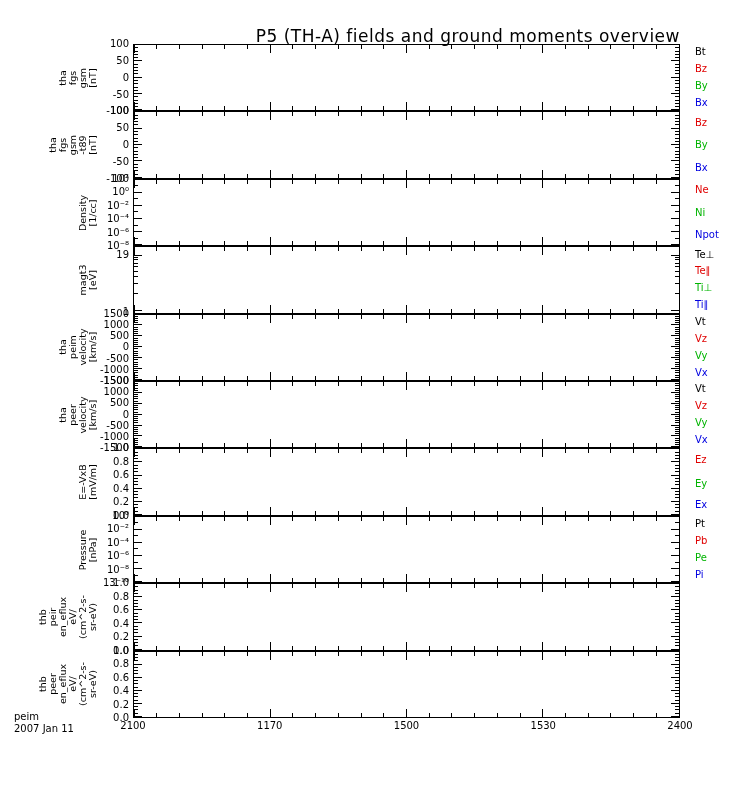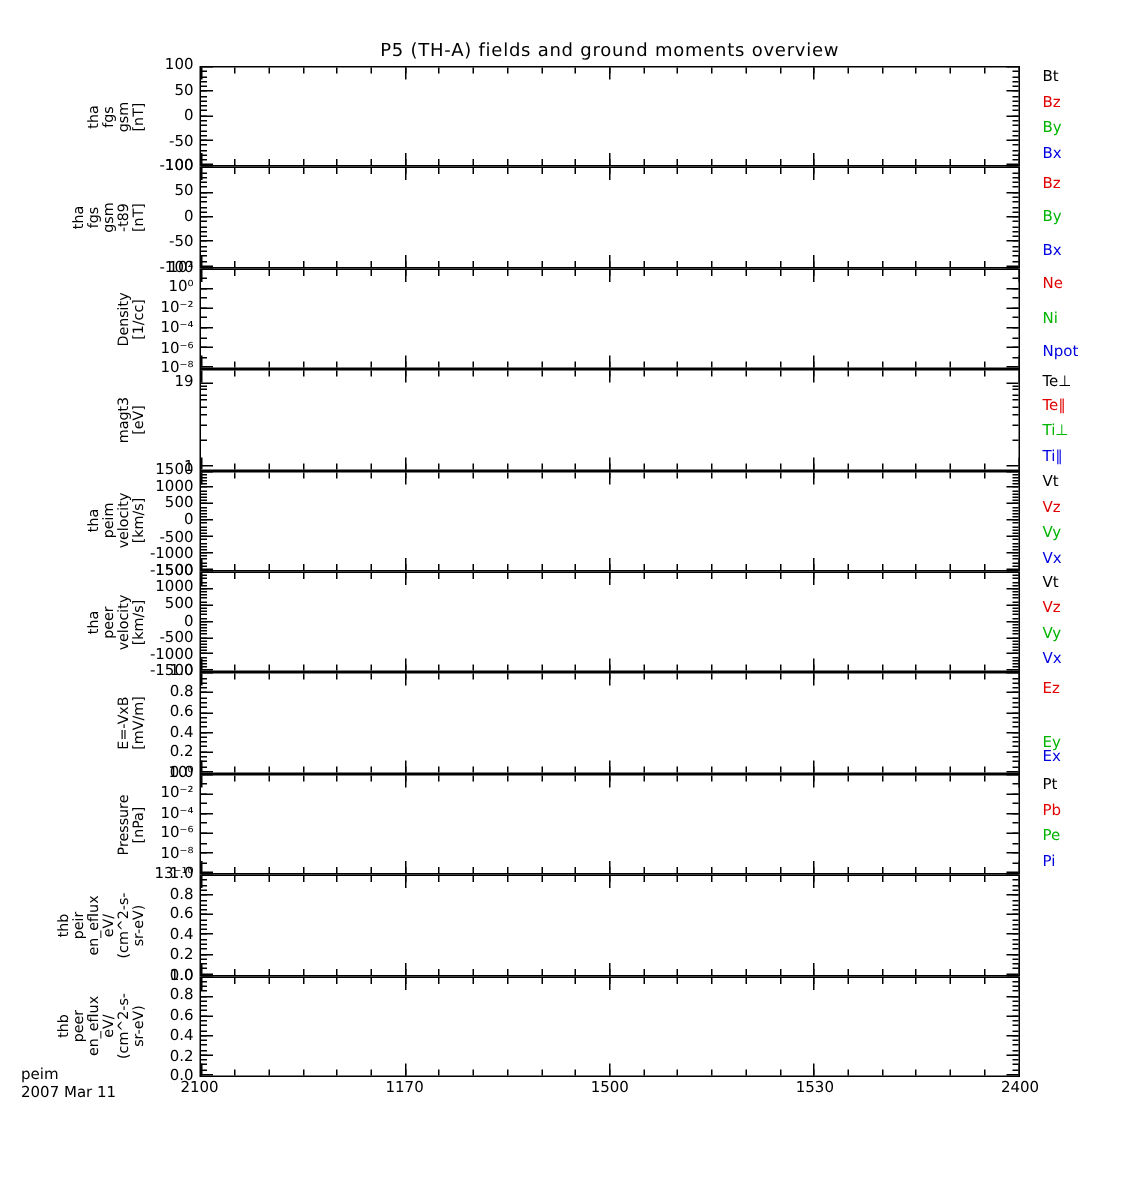--- a/index.html
+++ b/index.html
@@ -1,19 +1,19 @@
 <!DOCTYPE html>
 <html><head>
 <meta charset="utf-8">
 <style>
   html,body{margin:0;padding:0;background:#fff;}
   body{font-family:"DejaVu Sans","Liberation Sans",sans-serif;color:#000;}
   #screen{position:relative;width:750px;height:800px;background:#fff;overflow:hidden;}
-  #plot-title{position:absolute;left:133px;top:26px;width:547px;text-align:center;
-              font-size:12px;letter-spacing:0.5px;}
+  #plot-title{position:absolute;left:133px;top:26px;width:547px;text-align:right;
+              font-size:17px;letter-spacing:0.5px;}
   .footlab{position:absolute;left:14px;font-size:10px;}
   .ylab{white-space:pre-line;}
 </style>
 </head>
 <body>
 
 <div id="screen">
   <div id="plot-title">P5 (TH-A) fields and ground moments overview</div>
   <div id="plot-canvas">
       <div style="position: absolute; left: 133px; top: 44px; width: 547px; height: 67.4px; border: 1px solid rgb(0, 0, 0); box-sizing: border-box;">
@@ -839,21 +839,21 @@
       </div>
       <div style="position: absolute; left: 0px; width: 129px; top: 442.4px; text-align: right; font-size: 10px; line-height: 12px;">1.0</div>
       <div style="position: absolute; left: 0px; width: 129px; top: 455.88px; text-align: right; font-size: 10px; line-height: 12px;">0.8</div>
       <div style="position: absolute; left: 0px; width: 129px; top: 469.36px; text-align: right; font-size: 10px; line-height: 12px;">0.6</div>
       <div style="position: absolute; left: 0px; width: 129px; top: 482.84px; text-align: right; font-size: 10px; line-height: 12px;">0.4</div>
       <div style="position: absolute; left: 0px; width: 129px; top: 496.32px; text-align: right; font-size: 10px; line-height: 12px;">0.2</div>
       <div style="position: absolute; left: 0px; width: 129px; top: 509.8px; text-align: right; font-size: 10px; line-height: 12px;">0.0</div>
       <div class="ylab" style="position: absolute; left: 33px; top: 472.1px; width: 110px; text-align: center; transform: rotate(-90deg); transform-origin: 50% 50%; font-size: 9.5px; line-height: 10px;">E=-VxB
 [mV/m]</div>
       <div style="position: absolute; left: 695px; top: 453.633px; font-size: 10px; color: rgb(224, 0, 0);">Ez</div>
-      <div style="position: absolute; left: 695px; top: 490px; font-size: 10px; color: rgb(0, 180, 0);">Ey</div>
+      <div style="position: absolute; left: 695px; top: 478px; font-size: 10px; color: rgb(0, 180, 0);">Ey</div>
       <div style="position: absolute; left: 695px; top: 498.567px; font-size: 10px; color: rgb(0, 0, 224);">Ex</div>
       <div style="position: absolute; left: 133px; top: 515.8px; width: 547px; height: 67.4px; border: 1px solid rgb(0, 0, 0); box-sizing: border-box;">
         <div style="position: absolute; top: calc(0% - 1px); width: 8px; height: 1px; background: rgb(0, 0, 0); left: 0px;"></div>
         <div style="position: absolute; top: calc(0% - 1px); width: 8px; height: 1px; background: rgb(0, 0, 0); right: 0px;"></div>
         <div style="position: absolute; top: calc(20% - 1px); width: 8px; height: 1px; background: rgb(0, 0, 0); left: 0px;"></div>
         <div style="position: absolute; top: calc(20% - 1px); width: 8px; height: 1px; background: rgb(0, 0, 0); right: 0px;"></div>
         <div style="position: absolute; top: calc(40% - 1px); width: 8px; height: 1px; background: rgb(0, 0, 0); left: 0px;"></div>
         <div style="position: absolute; top: calc(40% - 1px); width: 8px; height: 1px; background: rgb(0, 0, 0); right: 0px;"></div>
         <div style="position: absolute; top: calc(60% - 1px); width: 8px; height: 1px; background: rgb(0, 0, 0); left: 0px;"></div>
         <div style="position: absolute; top: calc(60% - 1px); width: 8px; height: 1px; background: rgb(0, 0, 0); right: 0px;"></div>
@@ -1188,14 +1188,14 @@
 eV/
 (cm^2-s-
 sr-eV)</div>
       <div style="position: absolute; left: 108px; top: 720px; width: 50px; text-align: center; font-size: 10px;">2100</div>
       <div style="position: absolute; left: 244.75px; top: 720px; width: 50px; text-align: center; font-size: 10px;">1170</div>
       <div style="position: absolute; left: 381.5px; top: 720px; width: 50px; text-align: center; font-size: 10px;">1500</div>
       <div style="position: absolute; left: 518.25px; top: 720px; width: 50px; text-align: center; font-size: 10px;">1530</div>
       <div style="position: absolute; left: 655px; top: 720px; width: 50px; text-align: center; font-size: 10px;">2400</div>
     </div>
   <div class="footlab" style="top:711px;">peim</div>
-  <div class="footlab" style="top:723px;">2007 Mar 11</div>
+  <div class="footlab" style="top:723px;">2007 Jan 11</div>
 </div>
 
 </body></html>

